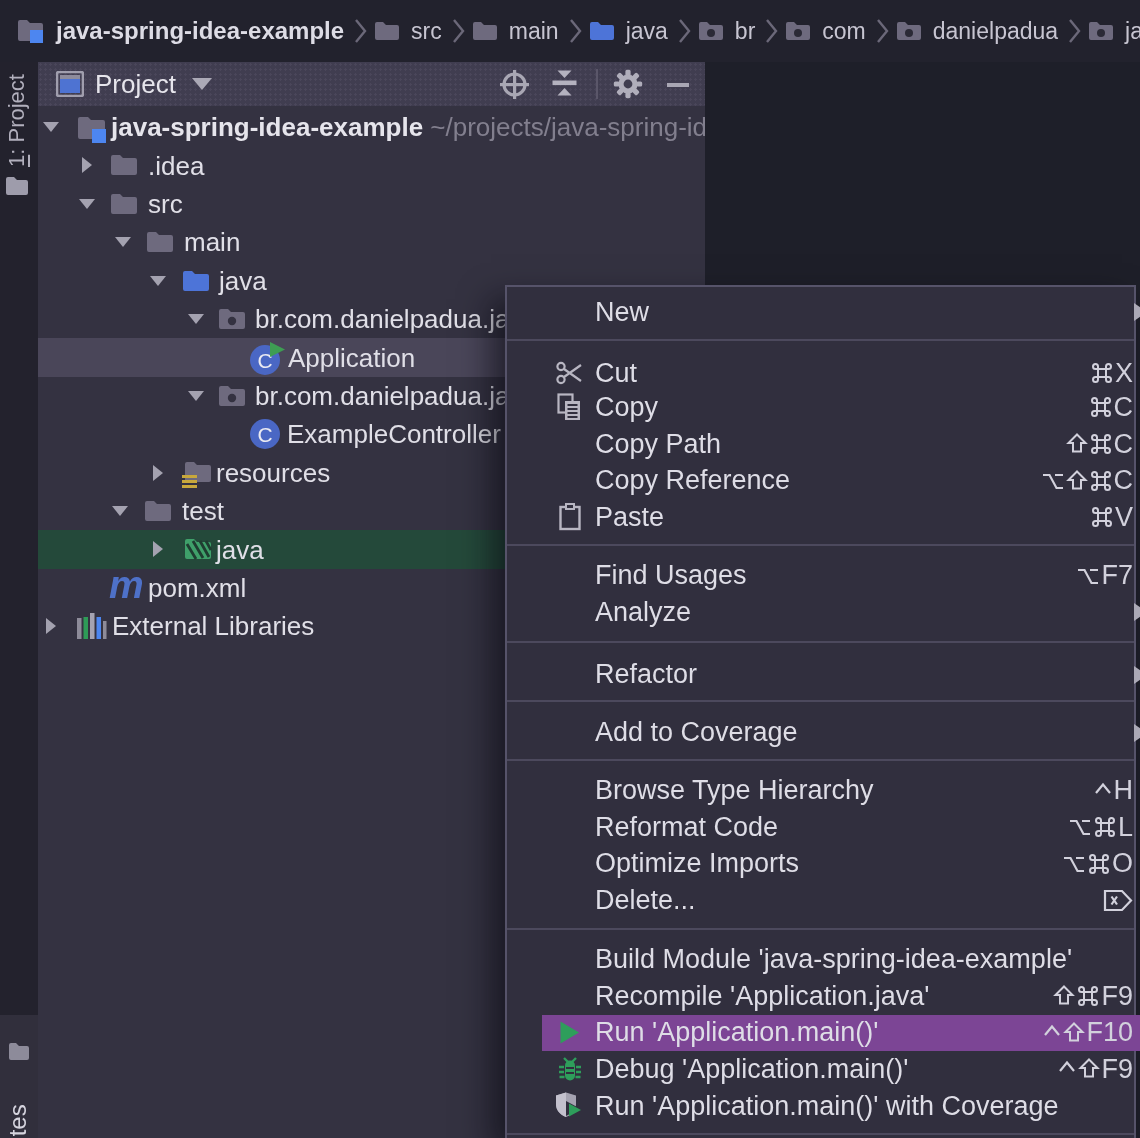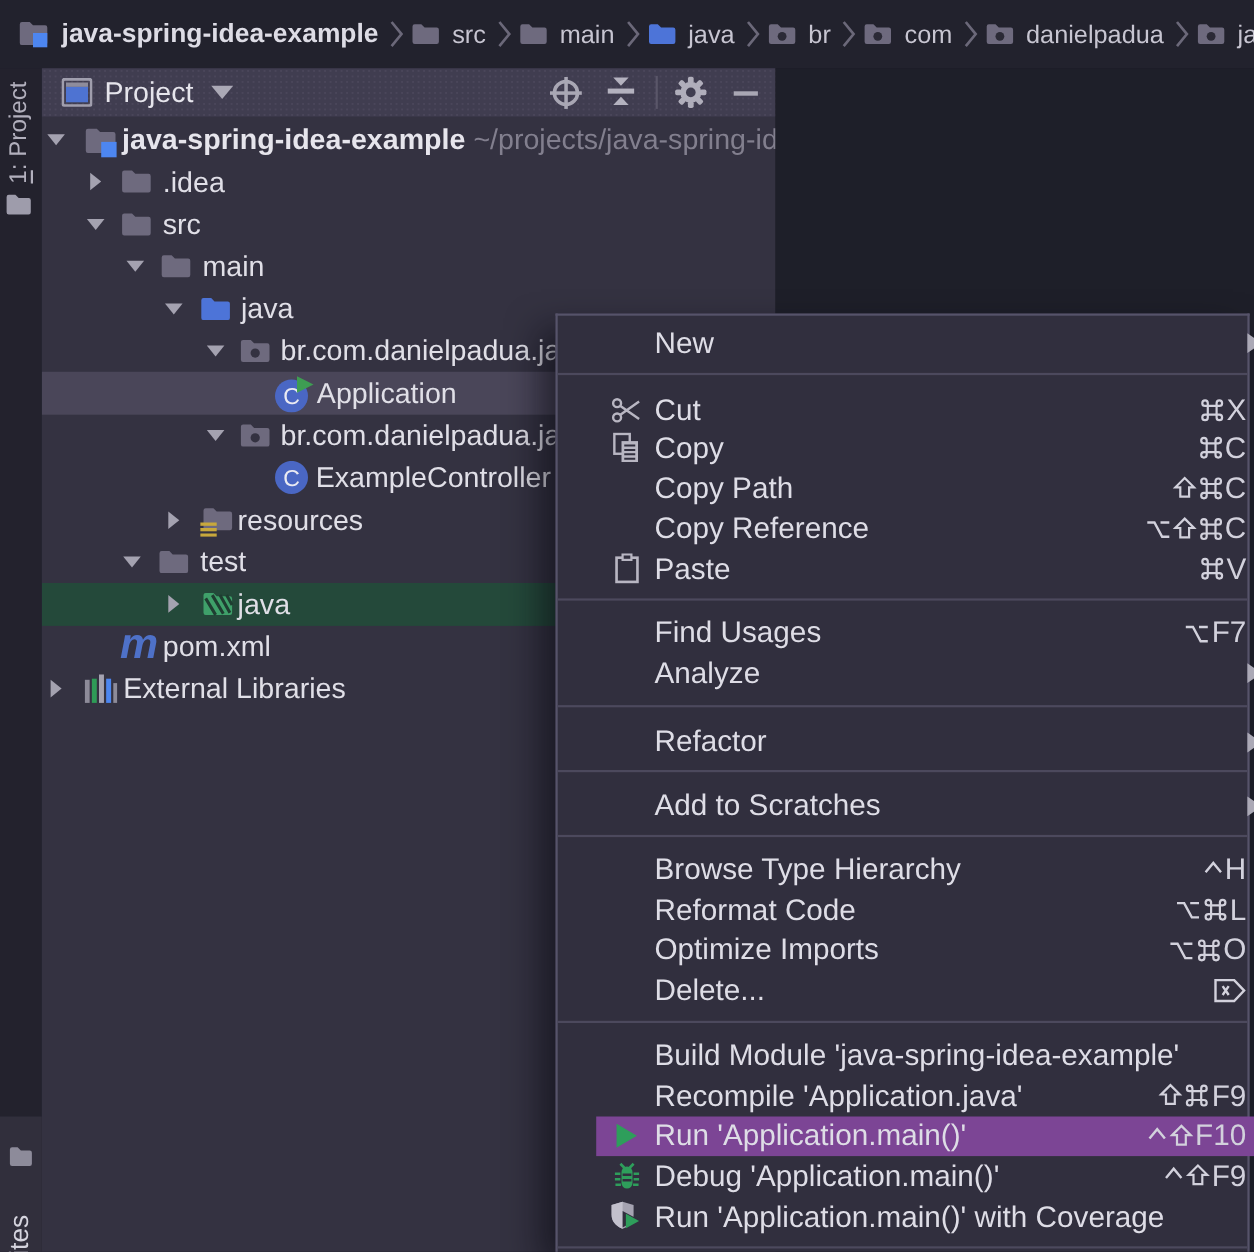--- a/index.html
+++ b/index.html
@@ -397,21 +397,21 @@
       <span class="ml">Analyze</span>
       <span class="sub"></span>
     </div>
   <div class="msep" style="top:354px;"></div>
   <div class="mi" style="top:369.6px;">
       <span class="ml">Refactor</span>
       <span class="sub"></span>
     </div>
   <div class="msep" style="top:413px;"></div>
   <div class="mi" style="top:427.4px;">
-      <span class="ml">Add to Scratches</span>
+      <span class="ml">Add to Coverage</span>
       <span class="sub"></span>
     </div>
   <div class="msep" style="top:472px;"></div>
   <div class="mi" style="top:485.4px;padding-left:22px;">
     <span class="ml">Browse Type Hierarchy</span>
     <span class="sc">
         <svg width="20" height="24" viewBox="0 0 20 24">
           <path d="M3 14 L10 5.5 L17 14" fill="none" stroke="#D2D1DC" stroke-width="2.2"></path>
         </svg>
         <span>H</span>

